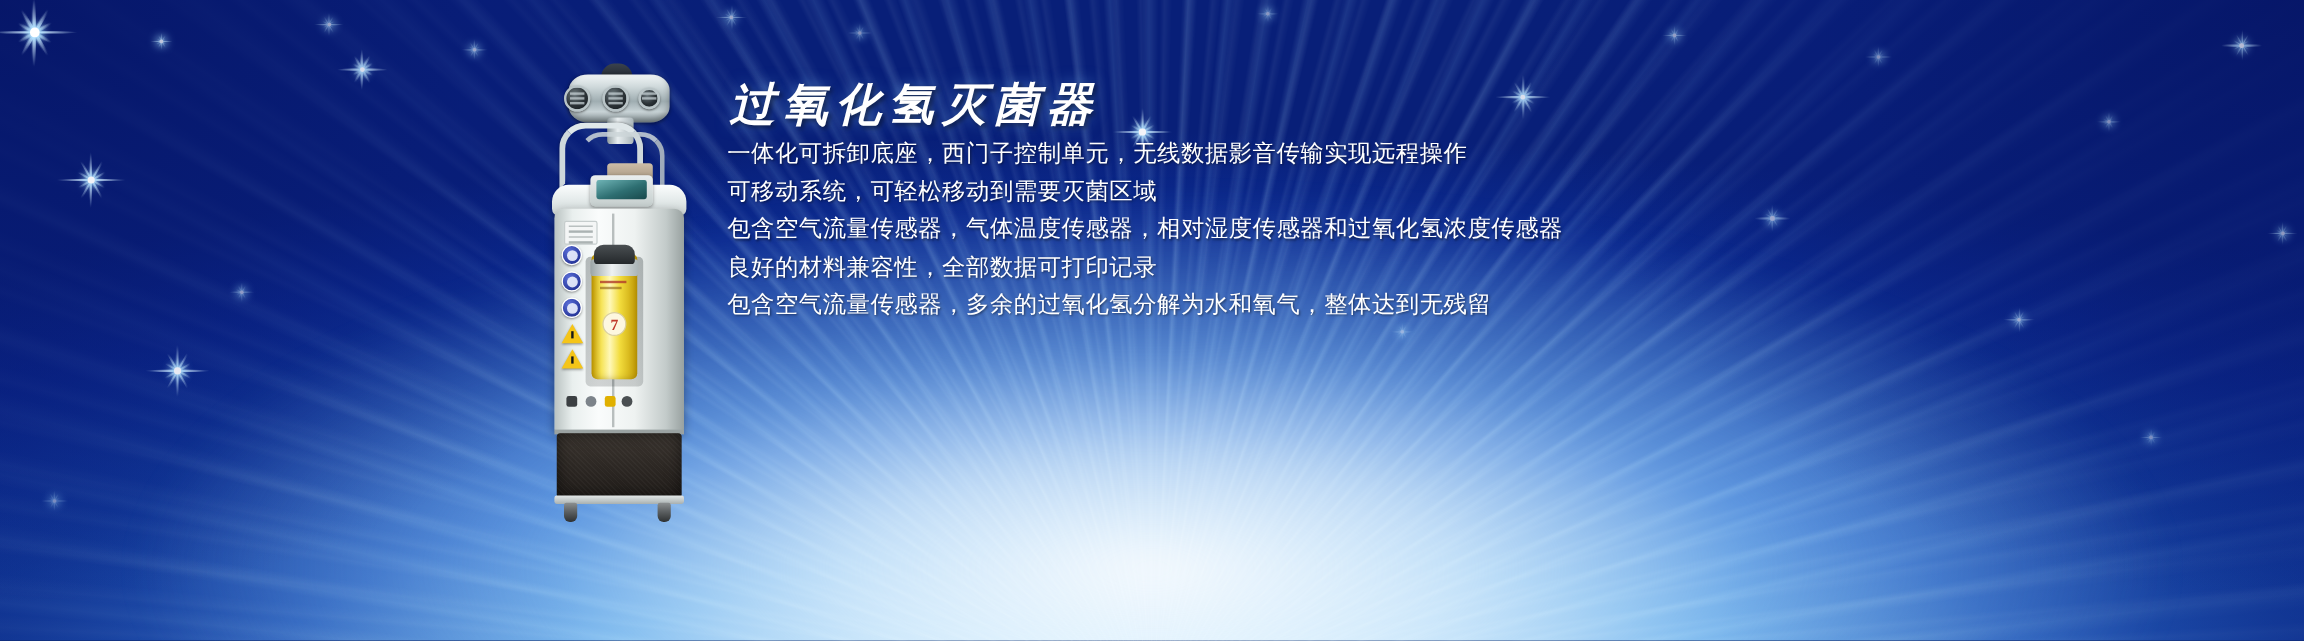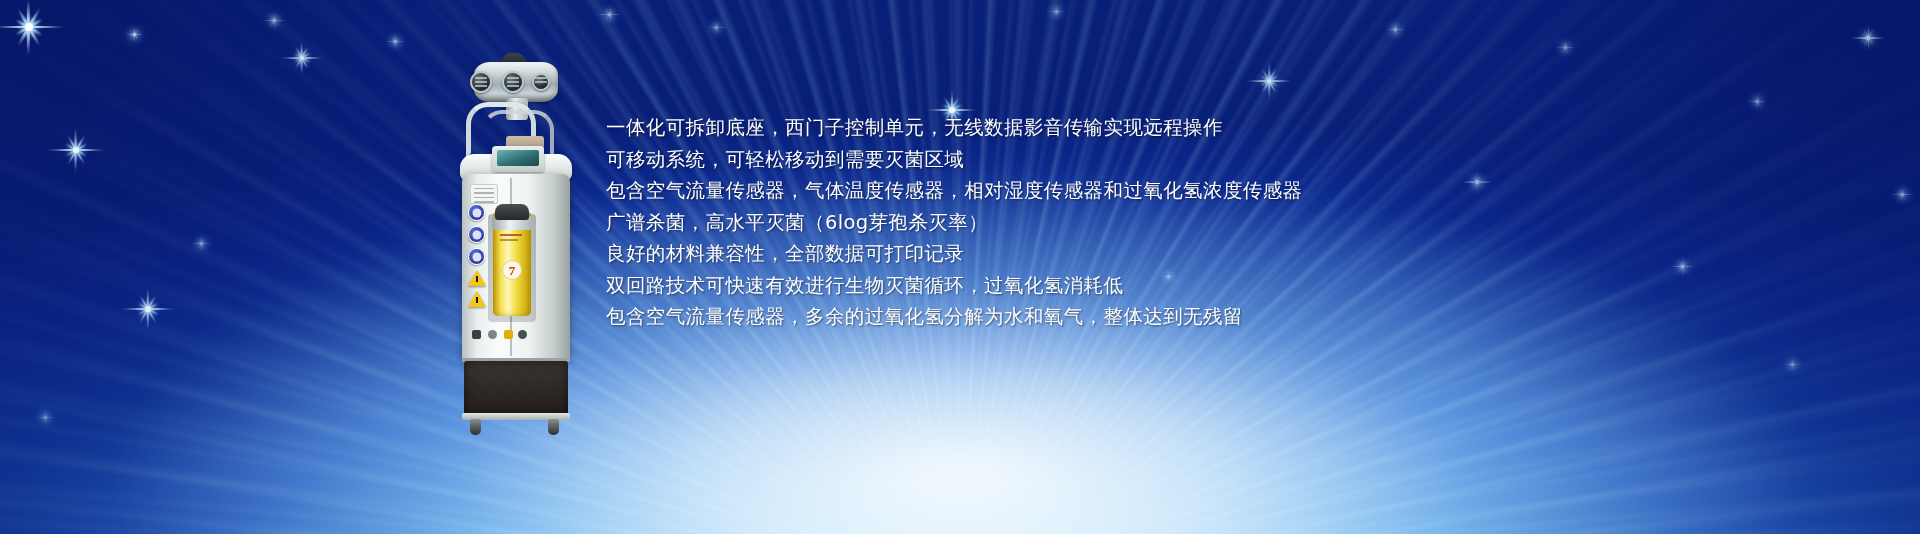--- a/index.html
+++ b/index.html
@@ -448,24 +448,23 @@
         <i class="c3"></i>
         <i class="c4"></i>
     </div>
     <div class="m-basetop"></div>
     <div class="m-base"></div>
     <div class="m-baselip"></div>
     <div class="caster l"></div>
     <div class="caster r"></div>
   </div>
 
+  <div class="title">过氧化氢灭菌器</div>
 
   <div class="features" id="feature-list">
       <div class="feature"><span>一体化可拆卸底座，西门子控制单元，无线数据影音传输实现远程操作</span></div>
       <div class="feature"><span>可移动系统，可轻松移动到需要灭菌区域</span></div>
       <div class="feature"><span>包含空气流量传感器，气体温度传感器，相对湿度传感器和过氧化氢浓度传感器</span></div>
-      <div class="feature"><span>广谱杀菌，高水平灭菌（6log芽孢杀灭率）</span></div>
       <div class="feature"><span>良好的材料兼容性，全部数据可打印记录</span></div>
-      <div class="feature"><span>双回路技术可快速有效进行生物灭菌循环，过氧化氢消耗低</span></div>
       <div class="feature"><span>包含空气流量传感器，多余的过氧化氢分解为水和氧气，整体达到无残留</span></div>
     </div>
 
 </div>
 
 </body></html>

